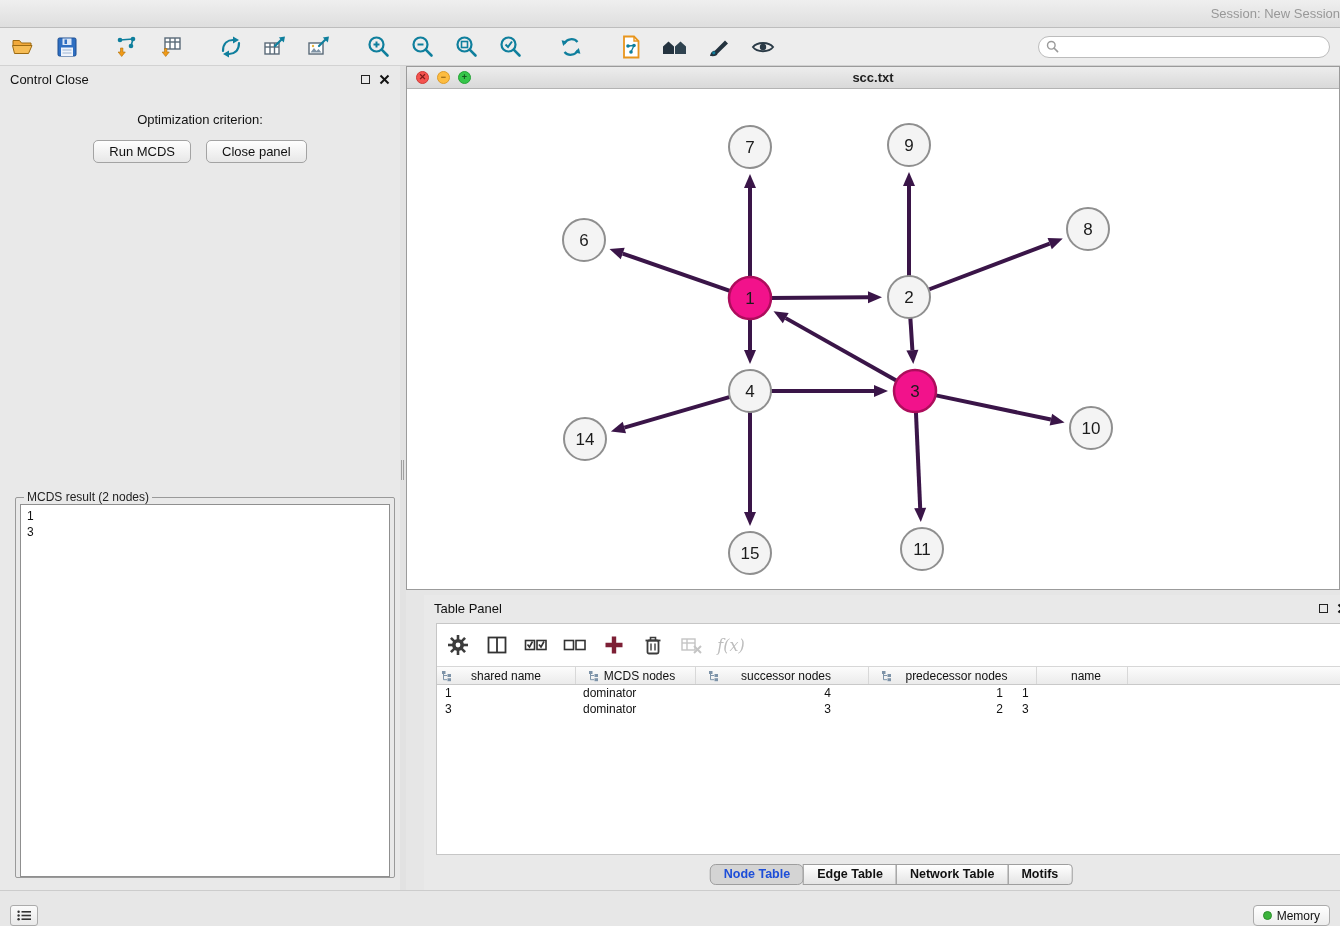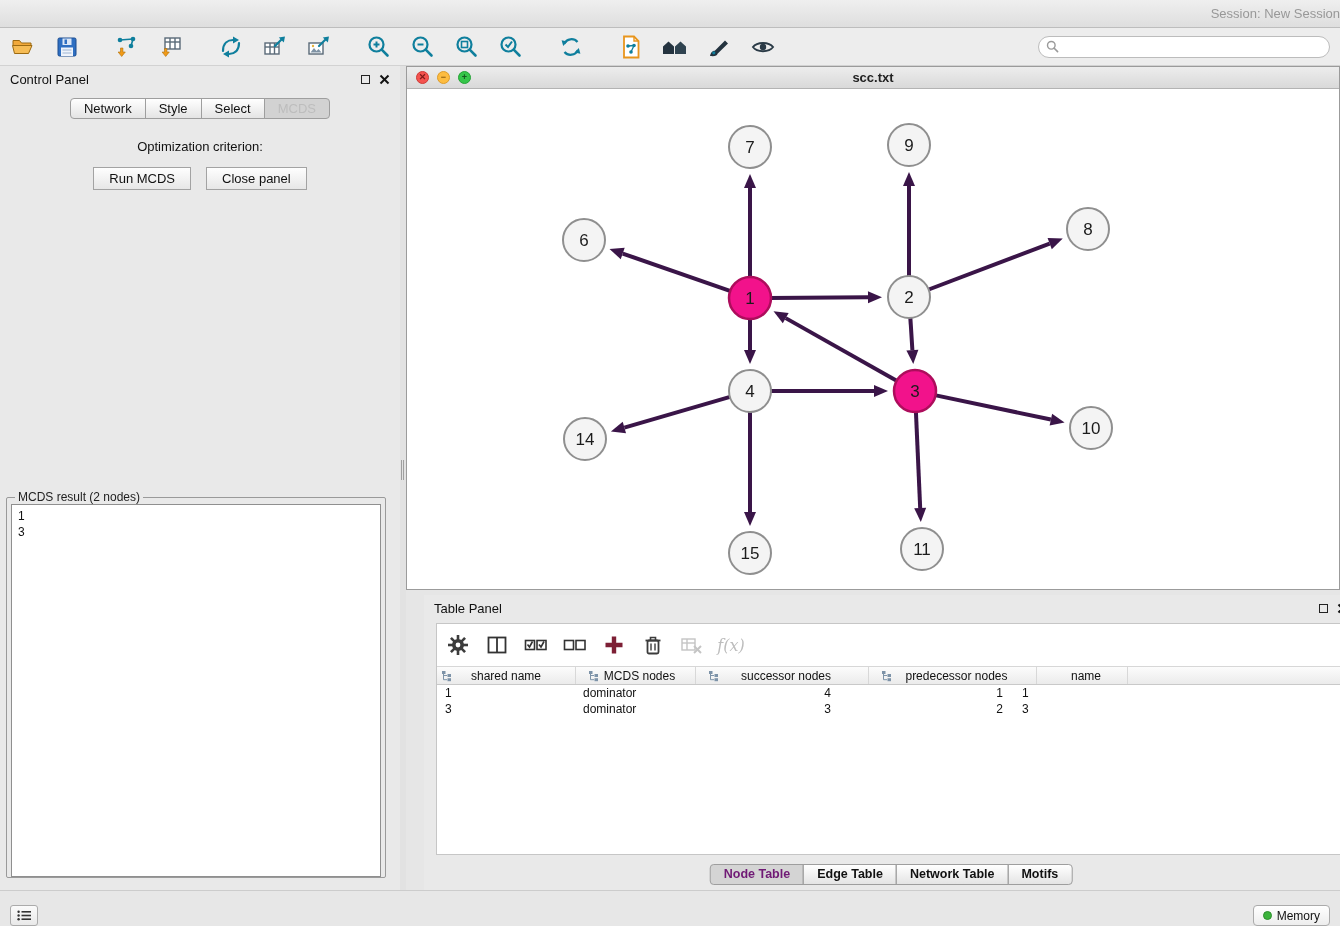--- a/index.html
+++ b/index.html
@@ -62,25 +62,25 @@
     display: flex; align-items: center; padding-left: 9px; font-size: 13px; color: #111;
   }
   .stepper { position: absolute; right: 7px; top: 4px; display: flex; flex-direction: column; gap: 2px; }
   .stepper i { display: block; width: 0; height: 0; border-left: 4px solid transparent; border-right: 4px solid transparent; }
   .stepper .up { border-bottom: 5px solid #7a7a7a; }
   .stepper .dn { border-top: 5px solid #7a7a7a; }
   .btnrow { display: flex; justify-content: center; gap: 15px; margin-top: 13px; }
   .pushbtn {
     height: 23px; padding: 0 15px; font-size: 13px; color: #111;
     background: linear-gradient(#fefefe, #e7e7e7);
-    border: 1px solid #a3a3a3; border-radius: 0; cursor: default;
+    border: 1px solid #a3a3a3; border-radius: 5px; cursor: default;
     font-family: "Liberation Sans", sans-serif;
   }
   .result-fieldset {
-    position: absolute; left: 6px; top: 424px; width: 380px; height: 388px;
+    position: absolute; left: 15px; top: 424px; width: 380px; height: 388px;
     border: 1px solid #9a9a9a; border-radius: 2px; padding: 0 4px 0 4px;
   }
   .result-fieldset legend { font-size: 12px; color: #222; padding: 0 3px; margin-left: 4px; }
   .result-box {
     width: 100%; height: 100%; background: #fff; border: 1px solid #8f8f8f;
     font-size: 12px; line-height: 16px; color: #111; padding: 3px 6px;
   }
 
   
   .vsplitter { position: absolute; left: 400px; top: 66px; width: 6px; height: 824px; background: #e2e2e2; }
@@ -127,21 +127,21 @@
   }
   .th svg { position: absolute; left: 4px; top: 3px; }
   .tp-row { display: flex; height: 16px; font-size: 12px; color: #111; align-items: center; }
   .c0 { width: 139px; padding-left: 8px; }
   .c1 { width: 112px; padding-left: 7px; }
   .c2 { width: 165px; padding-right: 22px; text-align: right; }
   .c3 { width: 160px; padding-right: 10px; text-align: right; }
   .c4 { width: 83px;  padding-left: 9px; }
   .tp-tabs { position: absolute; left: 50%; transform: translateX(-50%); bottom: 5px; display: flex; }
   .tp-tabs .tabbtn { font-weight: bold; font-size: 12.5px; }
-  .tp-tabs .tabbtn.active { color: #701a75; background: #d4d4d4; font-weight: bold; }
+  .tp-tabs .tabbtn.active { color: #1d4ed8; background: #d4d4d4; font-weight: bold; border-radius: 6px; }
 
   
   .statusbar {
     position: absolute; left: 0; bottom: 0; right: 0; height: 36px;
     background: #e7e7e7; border-top: 1px solid #cccccc;
     display: flex; align-items: flex-end; padding: 0 10px;
   }
   .sq-btn {
     width: 28px; height: 21px; border: 1px solid #ababab; border-radius: 3px;
     background: linear-gradient(#fbfbfb, #e9e9e9);
@@ -297,34 +297,28 @@
     <svg width="13" height="13" viewBox="0 0 13 13">
       <circle cx="5.3" cy="5.3" r="3.8" fill="none" stroke="#9a9a9a" stroke-width="1.4"></circle>
       <line x1="8.2" y1="8.2" x2="11.6" y2="11.6" stroke="#9a9a9a" stroke-width="1.6" stroke-linecap="round"></line>
     </svg>
     <input placeholder="" style="">
   </div>
 </div>
 
 <div class="control-panel">
   <div class="panel-header">
-    <span>Control Panel</span>
+    <span>Control Close</span>
     <span class="hicons">
       <span class="mini-square"></span>
       <svg width="11" height="11" viewBox="0 0 11 11">
         <line x1="1.5" y1="1.5" x2="9.5" y2="9.5" stroke="#111" stroke-width="2"></line>
         <line x1="9.5" y1="1.5" x2="1.5" y2="9.5" stroke="#111" stroke-width="2"></line>
       </svg>
     </span>
-  </div>
-  <div class="ctabs">
-    <span class="tabbtn">Network</span>
-    <span class="tabbtn">Style</span>
-    <span class="tabbtn">Select</span>
-    <span class="tabbtn active">MCDS</span>
   </div>
   <div class="opt-label">Optimization criterion:</div>
   <div class="btnrow">
     <button class="pushbtn">Run MCDS</button>
     <button class="pushbtn">Close panel</button>
   </div>
   <fieldset class="result-fieldset">
     <legend>MCDS result (2 nodes)</legend>
     <div class="result-box">
       <div>1</div>

